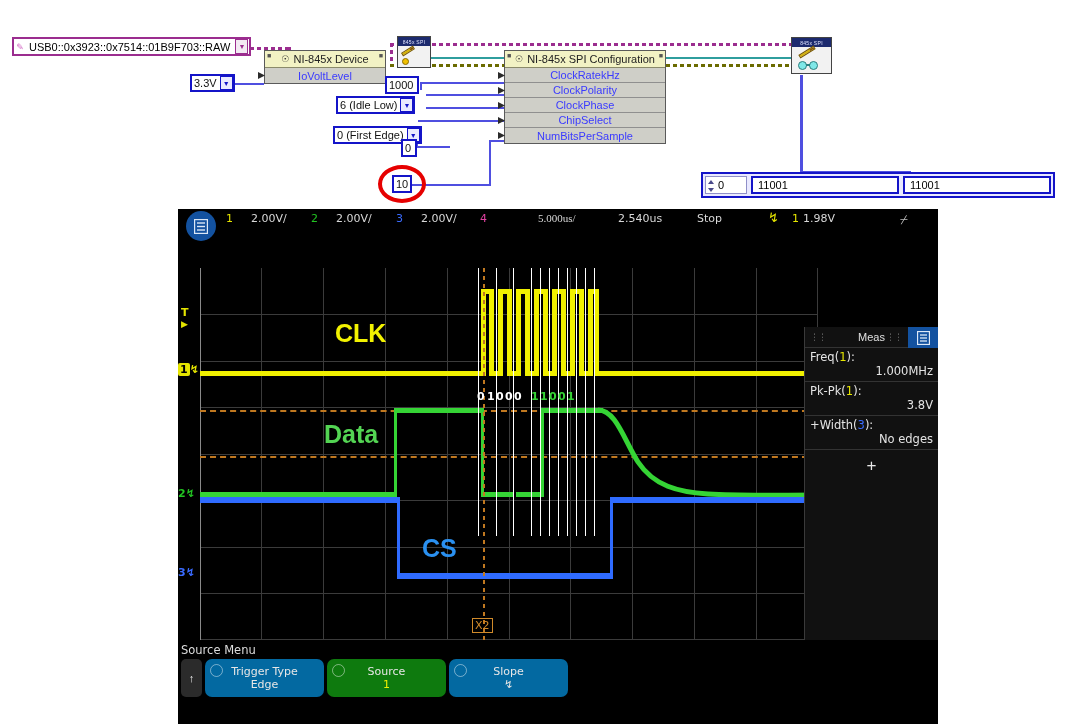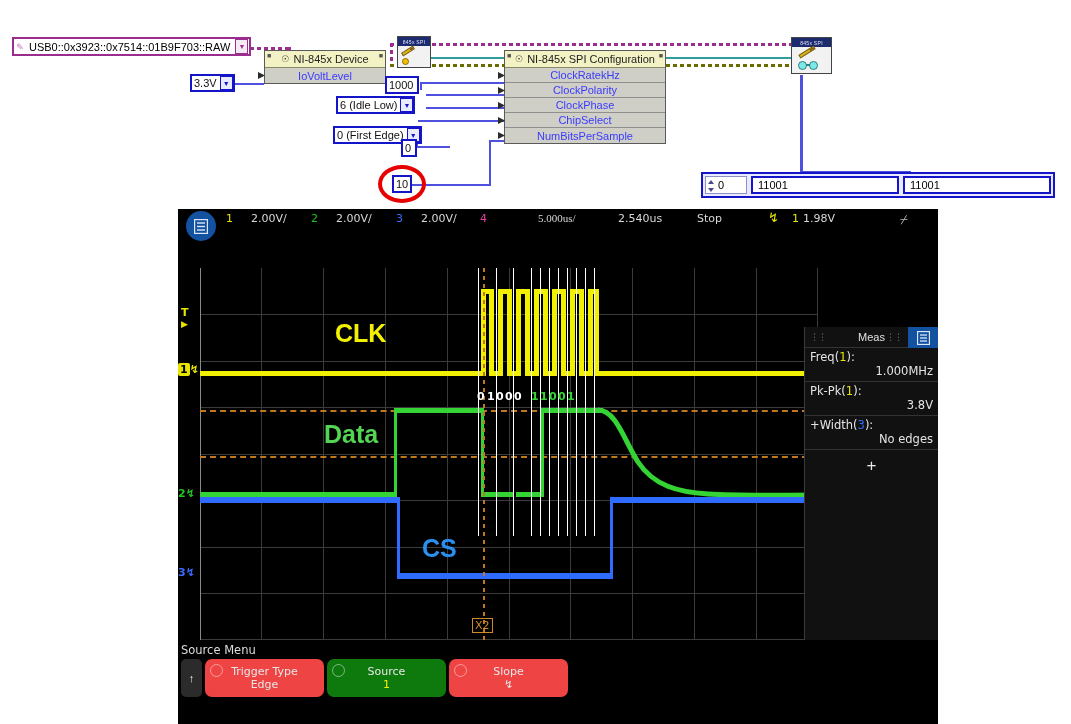--- a/index.html
+++ b/index.html
@@ -215,21 +215,21 @@
   .trigger-menu{
     position:absolute; left:0; top:431px; width:760px; height:84px; background:#000;
   }
   .tm-title{ font-size:11.5px; color:#ddd; padding:3px 0 2px 3px; font-family:"DejaVu Sans", sans-serif;}
   .tm-row{ display:flex; align-items:flex-start; gap:3px; padding-left:3px; }
   .tm-up{
     width:21px; height:38px; border-radius:5px; background:#2b2b2b;
     display:flex; align-items:center; justify-content:center; color:#eee; font-size:11px;
   }
   .softkey{
-    width:119px; height:38px; border-radius:7px; background:#ef4444;
+    width:119px; height:38px; border-radius:7px; background:#0369a1;
     display:flex; flex-direction:column; align-items:center; justify-content:center;
     position:relative; color:#e6e6e6;
   }
   .softkey.green{ background:#0e7a0e; }
   .softkey .kn{
     position:absolute; left:5px; top:5px; width:13px; height:13px; border-radius:50%;
     border:1.5px solid rgba(255,255,255,.45);
   }
   .softkey .lbl{ font-size:11px; line-height:13px; font-family:"DejaVu Sans", sans-serif;}
   .softkey .val{ font-size:11px; line-height:14px; font-family:"DejaVu Sans", sans-serif;}

